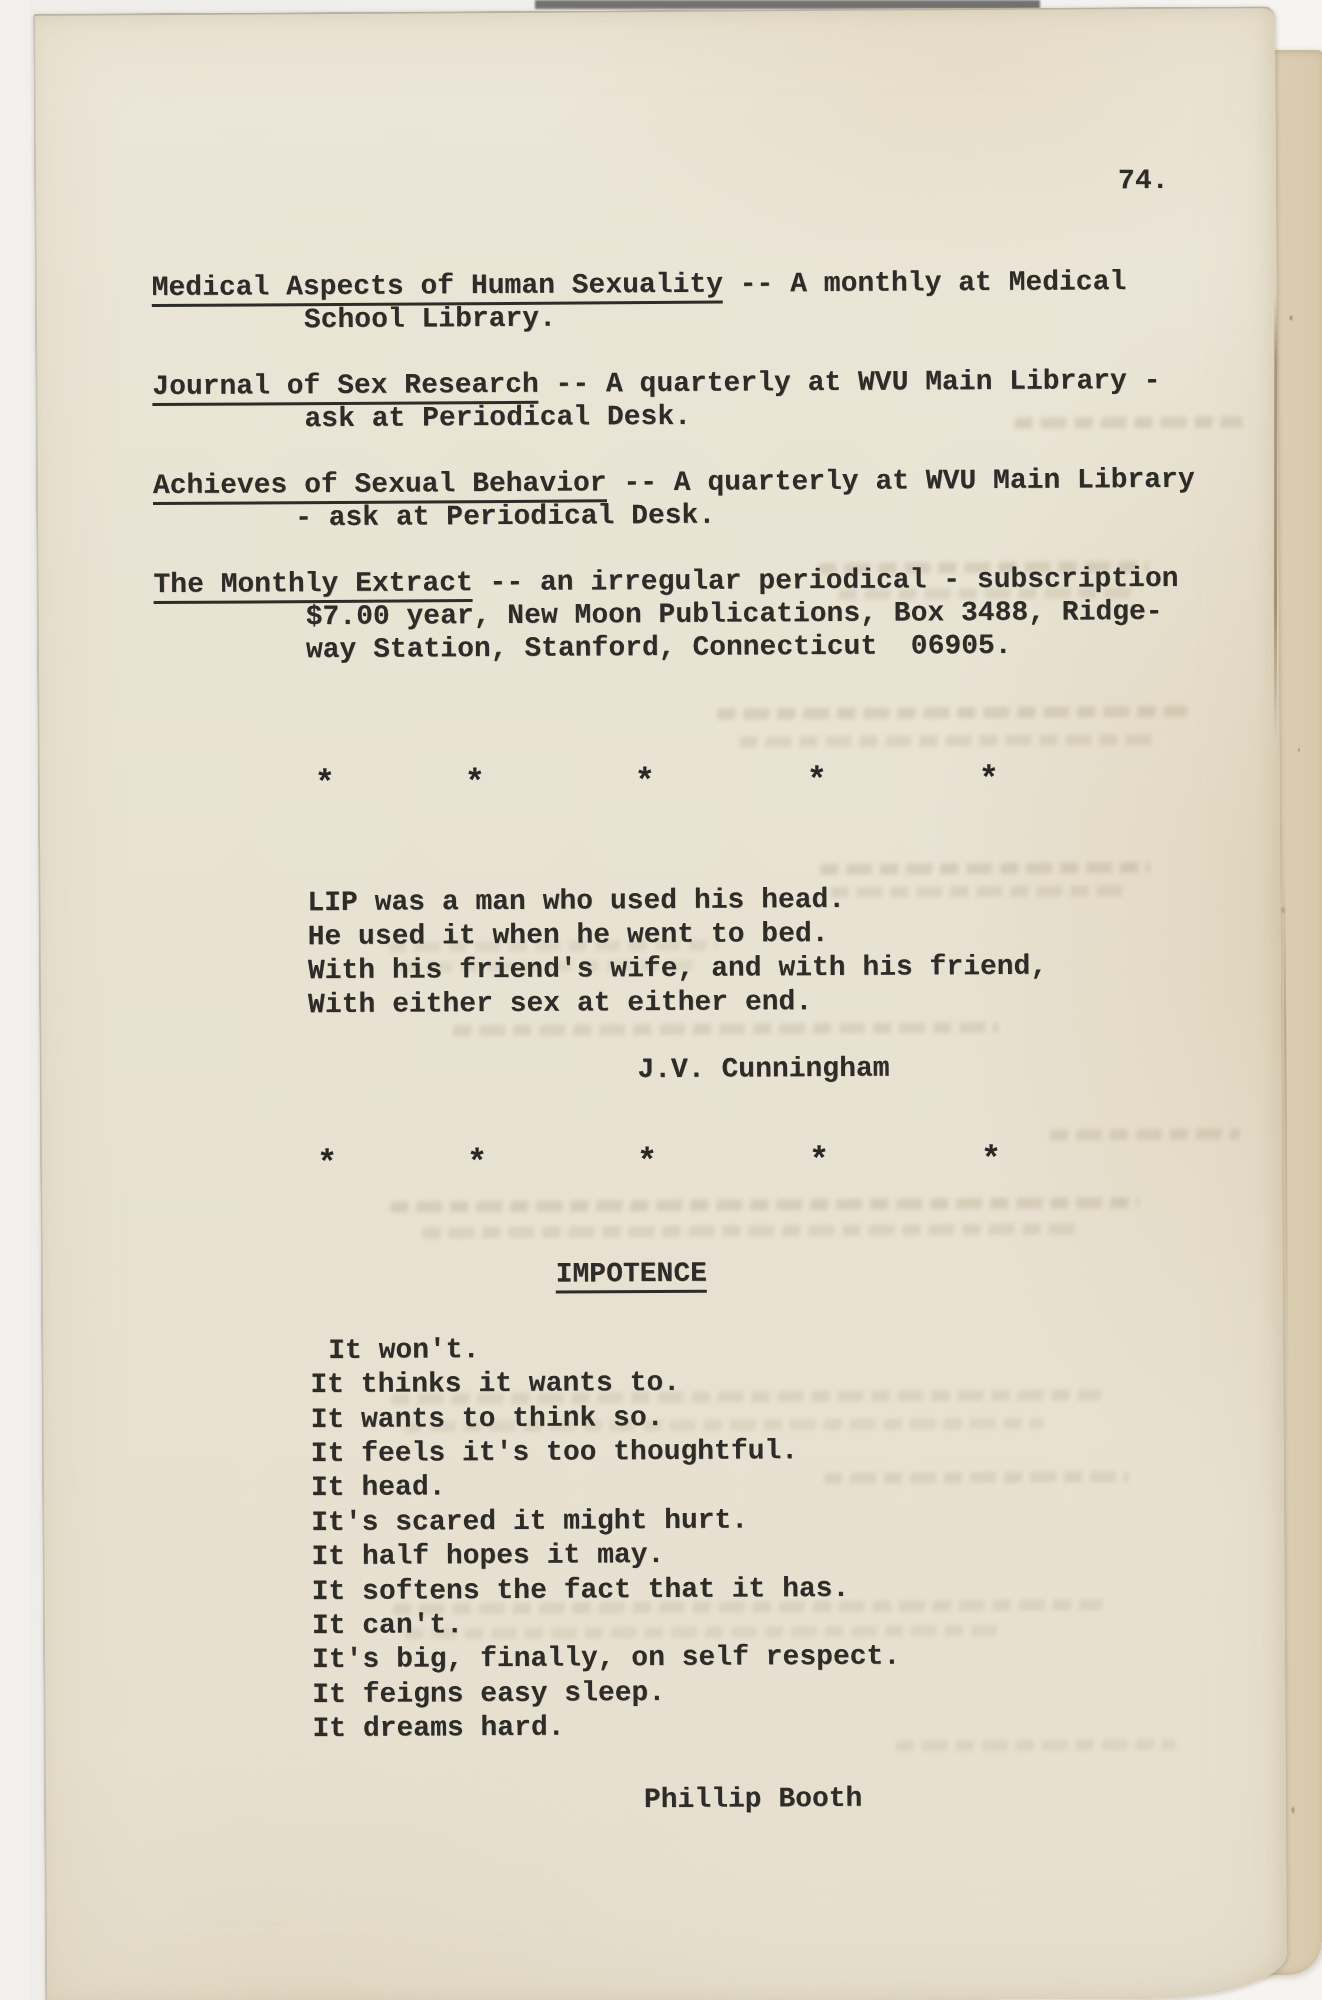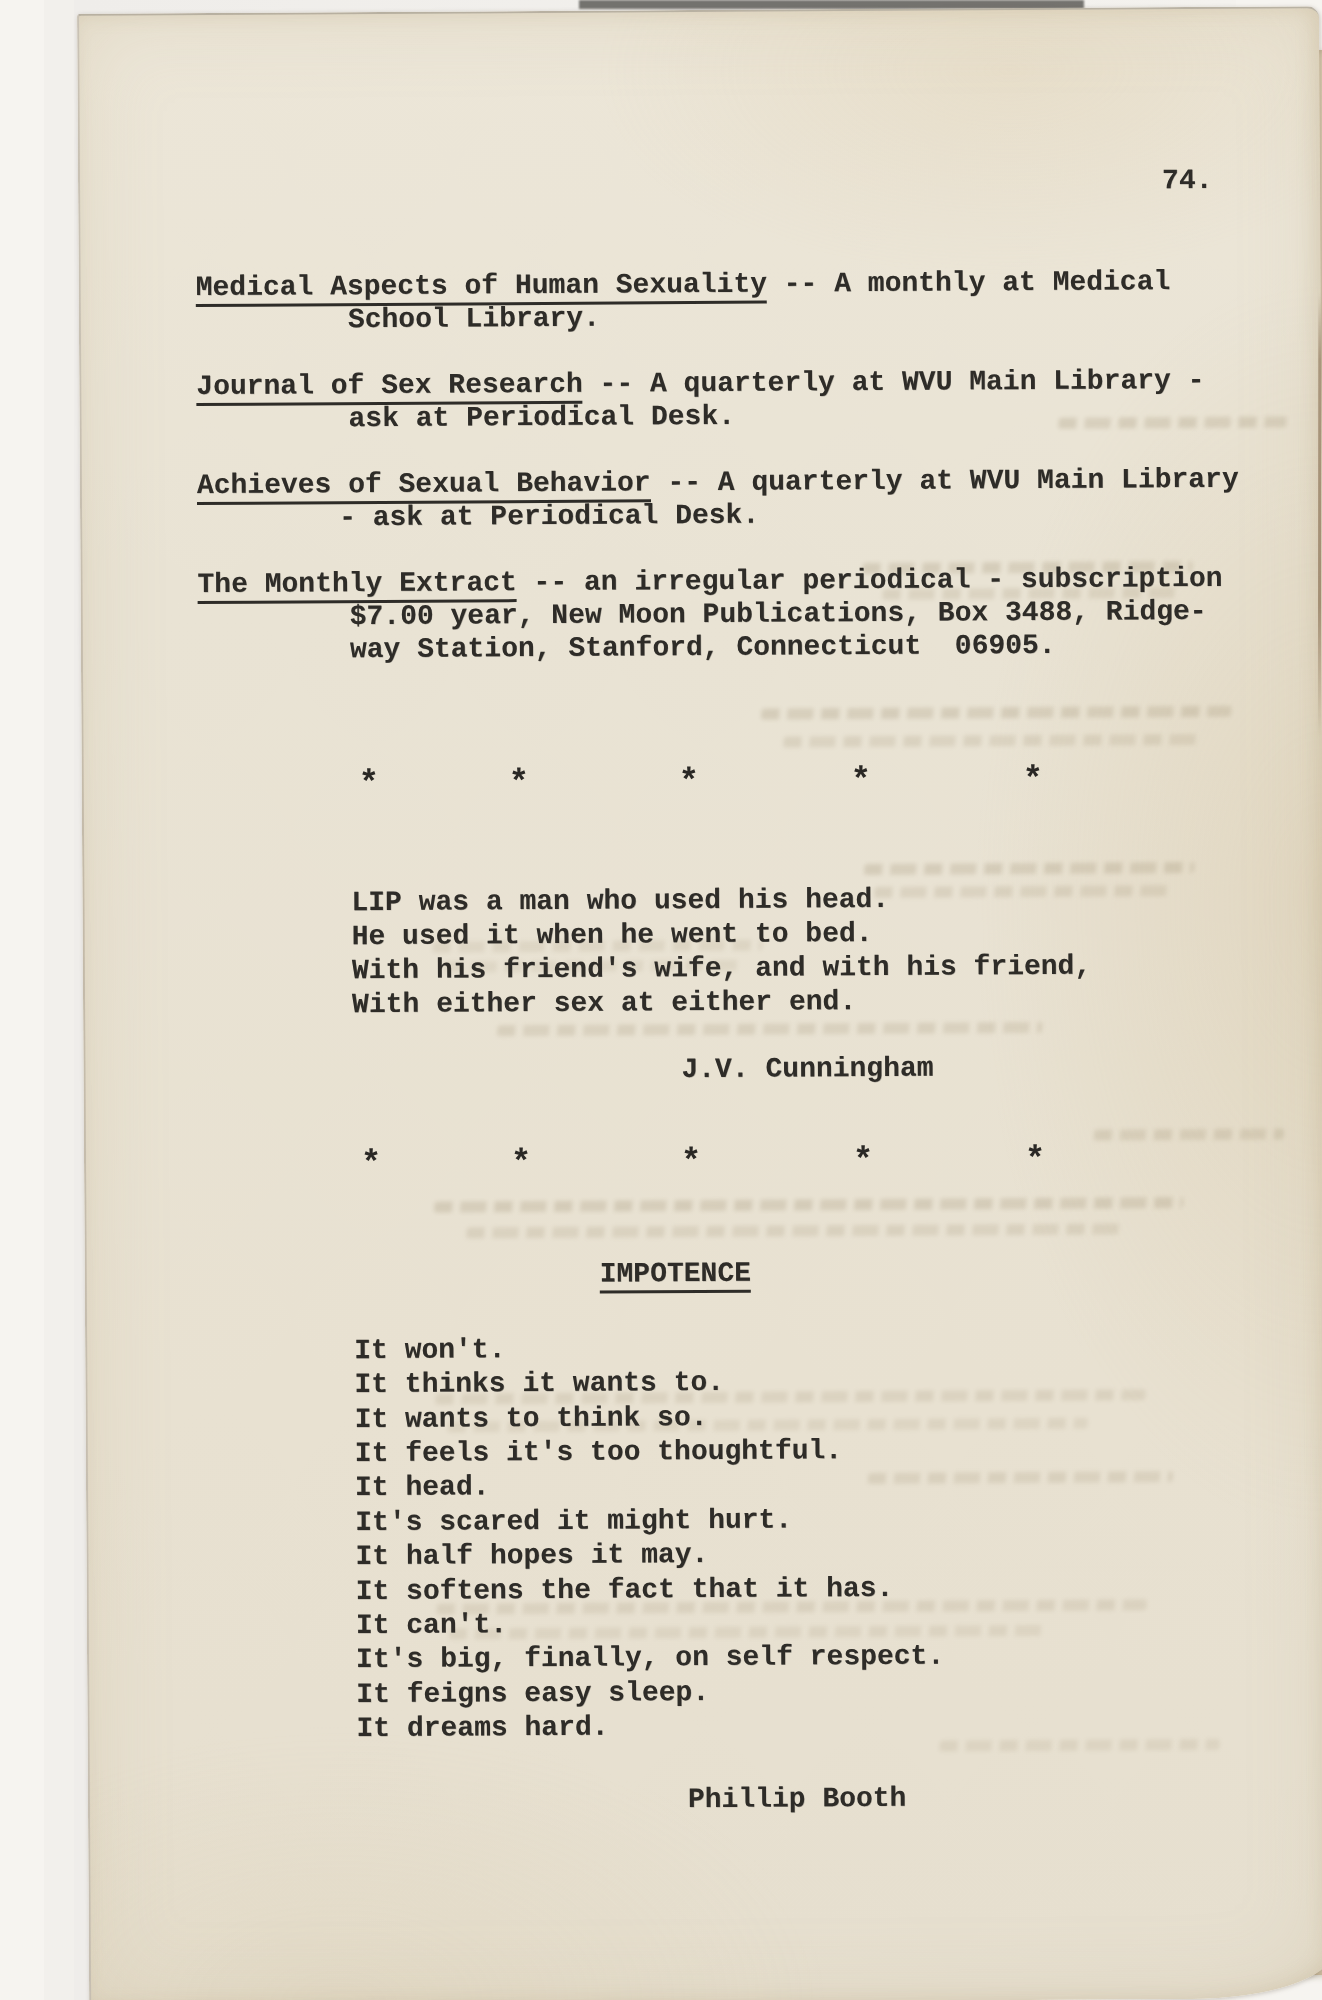--- a/index.html
+++ b/index.html
@@ -6,21 +6,20 @@
   body {
     width: 1322px; height: 2000px;
     background: #f6f4f0;
     overflow: hidden;
     font-family: "Liberation Mono", "DejaVu Sans Mono", monospace;
   }
   .scan {
     position: relative;
     width: 1192px; height: 2000px;
     background: linear-gradient(90deg, #f2f0ec 0 30px, #efedea 30px 36px, #f4f2ee);
-    margin-left: 44px;
   }
   
   .top-shadow {
     position: absolute; left: 535px; top: 0; width: 505px; height: 9px;
     background: #5e5d59; opacity: .85; filter: blur(1.2px);
   }
   
   .under-page {
     position: absolute; left: 1253px; top: 50px; width: 69px; height: 1925px;
     border-radius: 10px 4px 34px 10px;
@@ -149,21 +148,21 @@
     <div class="stars" style="top:1133px;">
       <span class="star" style="left:275px;">*</span>
       <span class="star" style="left:425px;">*</span>
       <span class="star" style="left:595px;">*</span>
       <span class="star" style="left:767px;">*</span>
       <span class="star" style="left:939px;">*</span>
     </div>
 
     <div class="line" style="left:513px;top:1247px;"><span class="u">IMPOTENCE</span></div>
 
-    <div class="line" style="left:267px;top:1322px;">It won't.</div>
+    <div class="line" style="left:285px;top:1322px;">It won't.</div>
     <div class="line" style="left:267px;top:1356px;">It thinks it wants to.</div>
     <div class="line" style="left:267px;top:1391px;">It wants to think so.</div>
     <div class="line" style="left:267px;top:1425px;">It feels it's too thoughtful.</div>
     <div class="line" style="left:267px;top:1459px;">It head.</div>
     <div class="line" style="left:267px;top:1494px;">It's scared it might hurt.</div>
     <div class="line" style="left:267px;top:1528px;">It half hopes it may.</div>
     <div class="line" style="left:267px;top:1563px;">It softens the fact that it has.</div>
     <div class="line" style="left:267px;top:1597px;">It can't.</div>
     <div class="line" style="left:267px;top:1631px;">It's big, finally, on self respect.</div>
     <div class="line" style="left:267px;top:1666px;">It feigns easy sleep.</div>

